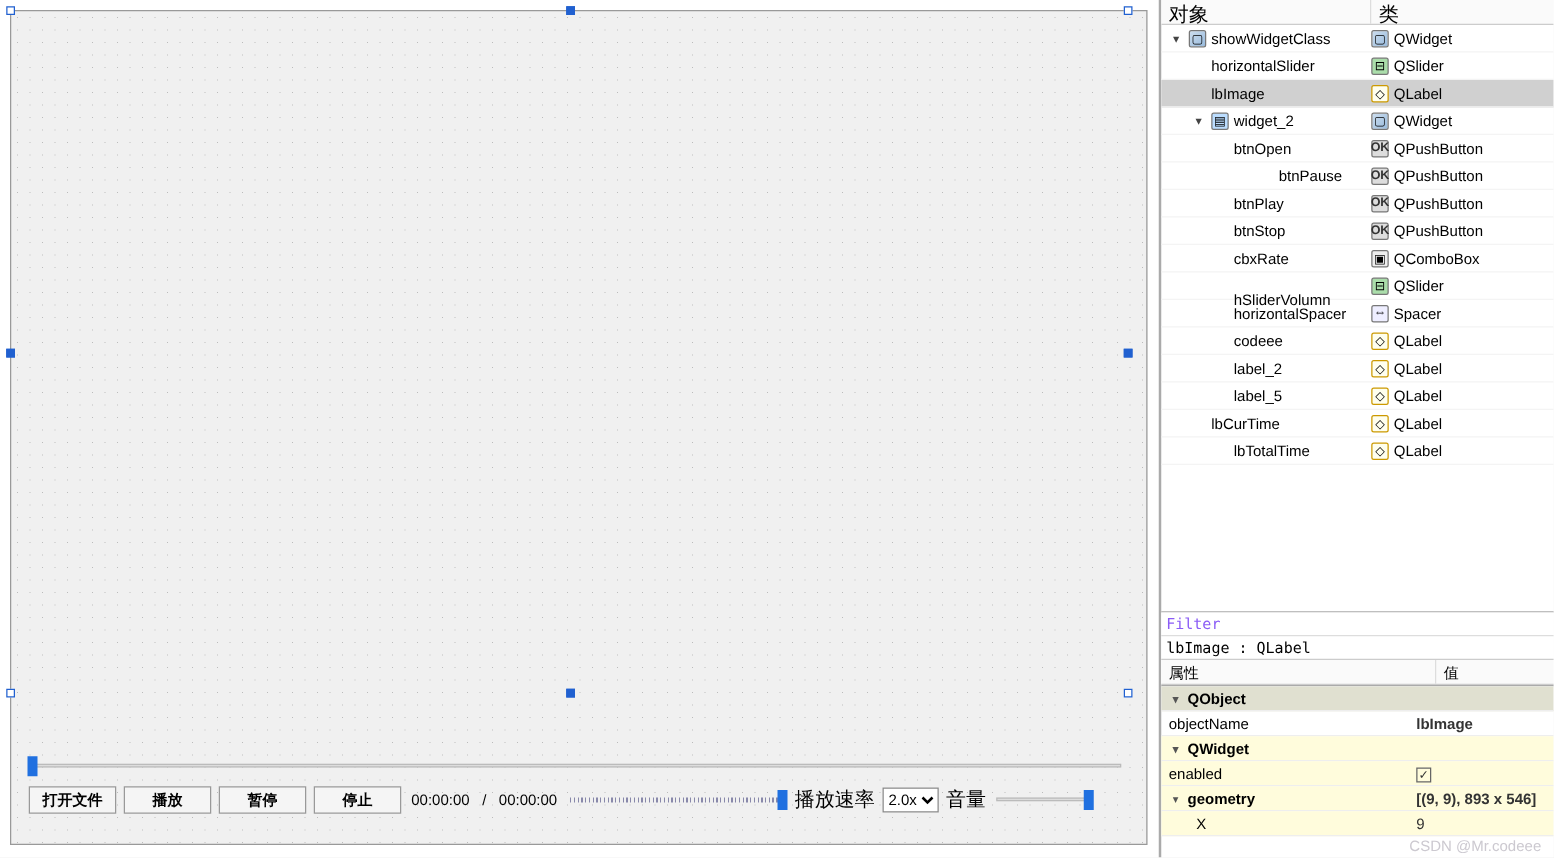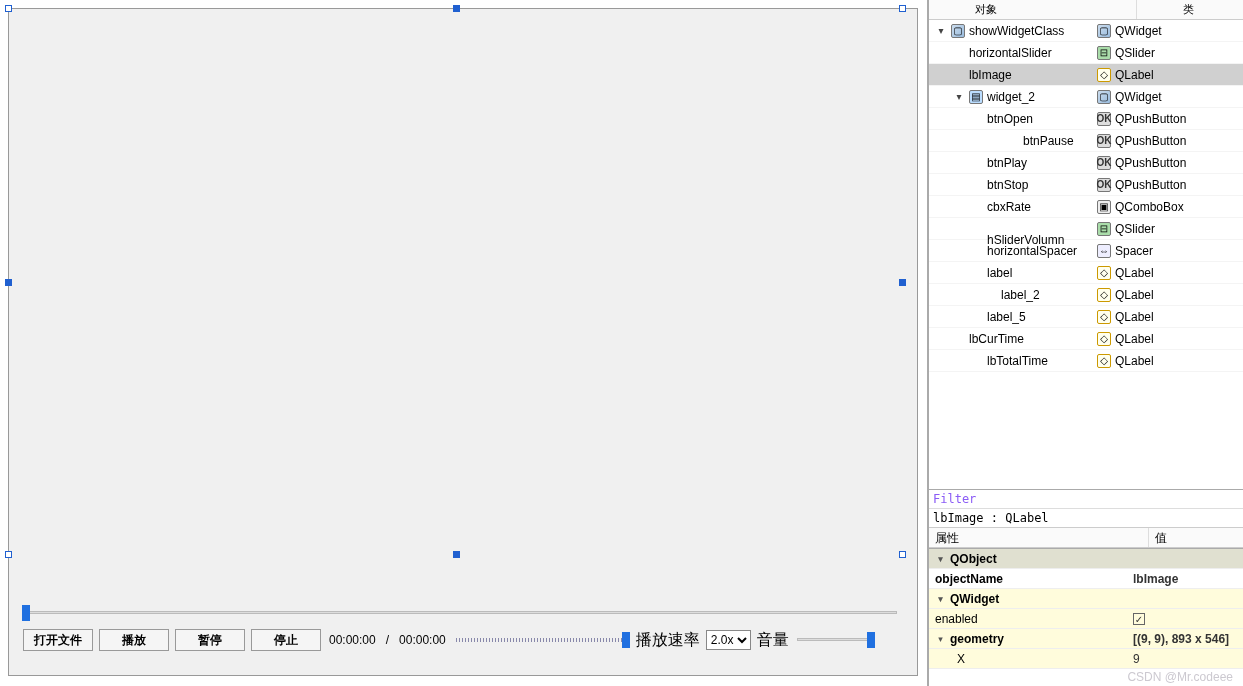--- a/index.html
+++ b/index.html
@@ -129,22 +129,21 @@
   border-bottom: 1px solid #aaa;
 }
 .tree-header {
   display: flex;
   height: 20px;
   border-bottom: 1px solid #ccc;
   background: #fafafa;
 }
 .tree-header > div {
   padding: 2px 6px;
-  font-size: 11px;
-  margin-left: 40px;
+  font-size: 16px;
 }
 .col-obj { width: 168px; border-right: 1px solid #ddd; }
 .col-cls { flex: 1; }
 .tree-row {
   display: flex;
   height: 22px;
   align-items: center;
   border-bottom: 1px solid #f4f4f4;
   cursor: pointer;
 }
@@ -403,29 +402,29 @@
               <span>horizontalSpacer</span>
             </div>
             <div class="tree-cell cls">
               <span class="tree-icon ic-spacer">⇔</span>
               <span>Spacer</span>
             </div>
           </div>
           <div class="tree-row">
             <div class="tree-cell obj" style="padding-left: 42px;">
               <span class="expander"></span>
-              <span>label</span>
+              <span>codeee</span>
             </div>
             <div class="tree-cell cls">
               <span class="tree-icon ic-label-tag">◇</span>
               <span>QLabel</span>
             </div>
           </div>
           <div class="tree-row">
-            <div class="tree-cell obj" style="padding-left: 56px;">
+            <div class="tree-cell obj" style="padding-left: 42px;">
               <span class="expander"></span>
               <span>label_2</span>
             </div>
             <div class="tree-cell cls">
               <span class="tree-icon ic-label-tag">◇</span>
               <span>QLabel</span>
             </div>
           </div>
           <div class="tree-row">
             <div class="tree-cell obj" style="padding-left: 42px;">
@@ -473,21 +472,21 @@
       <div id="prop-body">
           <div class="prop-row group">
             <div class="pname">
               <span class="pexp">▾</span>
               <span>QObject</span>
             </div>
             <div class="pval"></div>
           </div>
           <div class="prop-row">
             <div class="pname">
-              <span style="font-weight: bold;">objectName</span>
+              <span style="font-weight: normal;">objectName</span>
             </div>
             <div class="pval" style="font-weight: bold;">lbImage</div>
           </div>
           <div class="prop-row group yellow">
             <div class="pname">
               <span class="pexp">▾</span>
               <span>QWidget</span>
             </div>
             <div class="pval"></div>
           </div>

